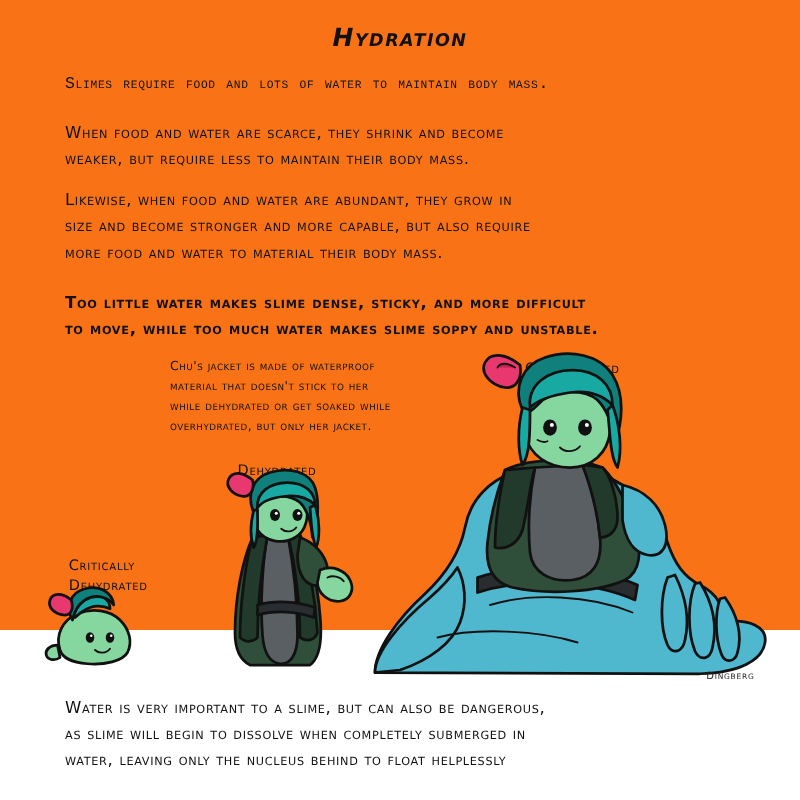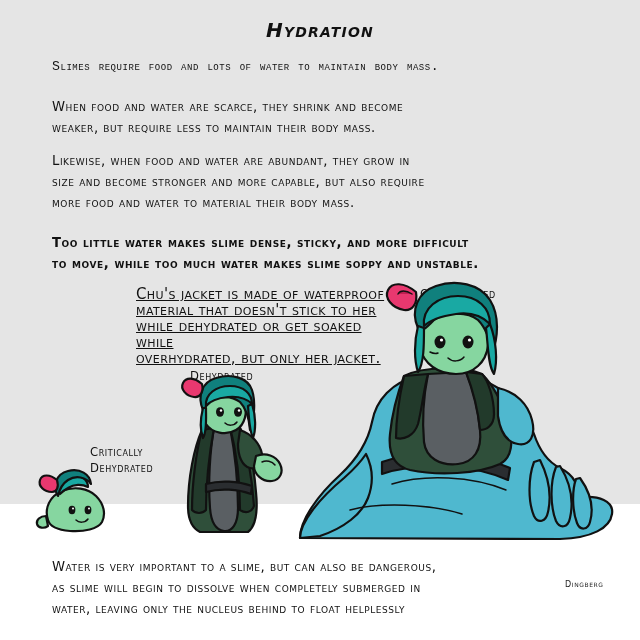--- a/index.html
+++ b/index.html
@@ -11,21 +11,21 @@
     width: 640px;
     height: 640px;
     overflow: hidden;
     font-family: "DejaVu Sans", sans-serif;
     color: #1a1a1a;
   }
   .page {
     position: relative;
     width: 640px;
     height: 504px;
-    background: #e5e5e5;
+    background: #f97316;
   }
   
   .title {
     position: absolute;
     top: 18px;
     left: 0;
     width: 640px;
     text-align: center;
     font-size: 20px;
     font-weight: bold;
@@ -47,50 +47,48 @@
   #para2 { top: 96px;  left: 52px; width: 560px; }
   #para3 { top: 150px; left: 52px; width: 560px; }
   #para4 { top: 232px; left: 52px; width: 560px; font-weight: bold; }
   #para5 { top: 556px; left: 52px; width: 570px; }
 
   .note {
     position: absolute;
     top: 286px;
     left: 136px;
     width: 250px;
-    font-size: 15px;
+    font-size: 10px;
     font-variant: small-caps;
     letter-spacing: 0.4px;
     line-height: 16px;
     color: #111;
     white-space: pre-line;
-    text-decoration: underline;
   }
   .label {
     position: absolute;
     font-size: 11.6px;
     font-variant: small-caps;
     letter-spacing: 0.6px;
     line-height: 16px;
     color: #111;
     white-space: pre-line;
   }
   #label-over { top: 286px; left: 420px; }
   #label-dehy { top: 368px; left: 190px; }
-  #label-crit { top: 444px; left: 55px; margin-left: 35px; }
+  #label-crit { top: 444px; left: 55px; }
 
   .signature {
     position: absolute;
     top: 536px;
     left: 565px;
     font-size: 8px;
     letter-spacing: 0.6px;
     font-variant: small-caps;
     color: #222;
-    margin-top: 44px;
   }
 
   
   .art {
     position: absolute;
     top: 270px;
     left: 0;
     width: 640px;
     height: 285px;
   }

